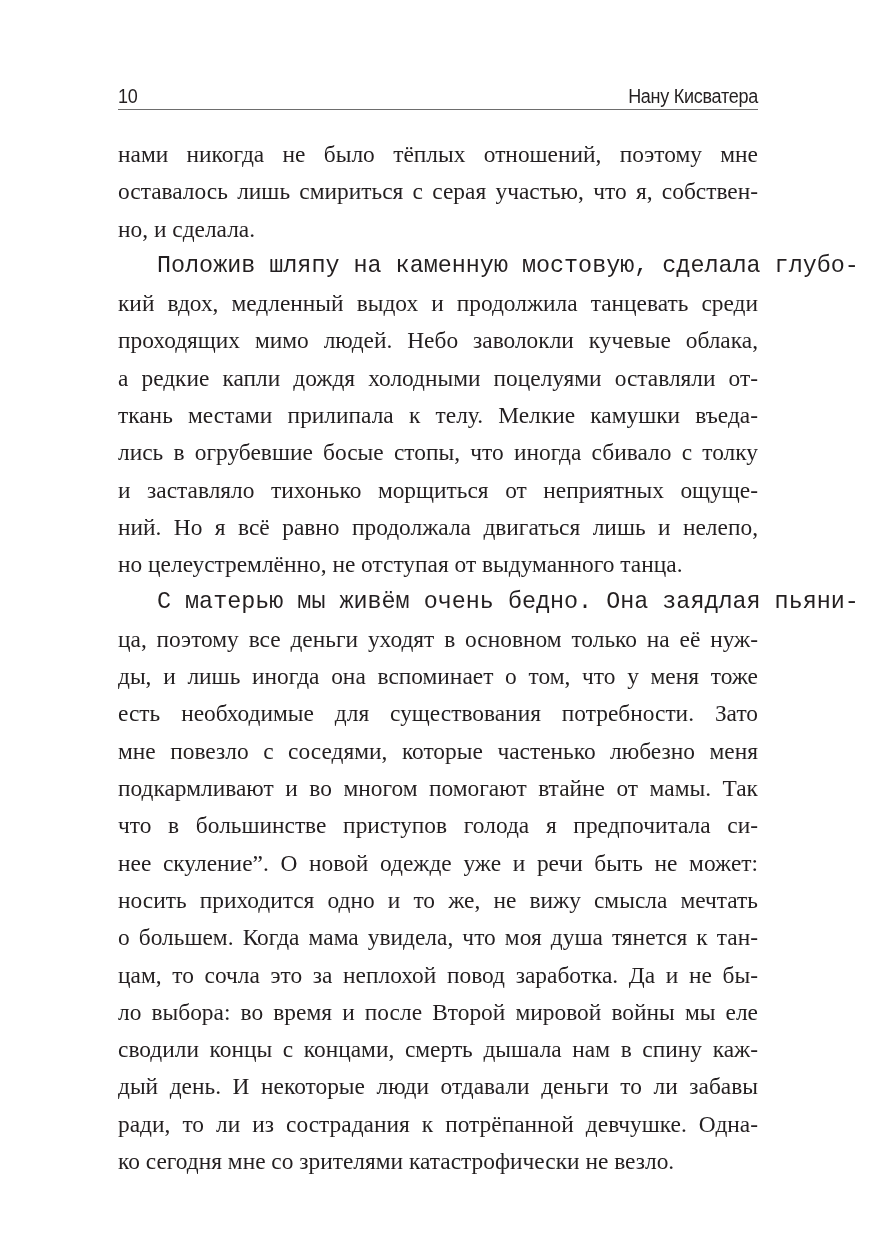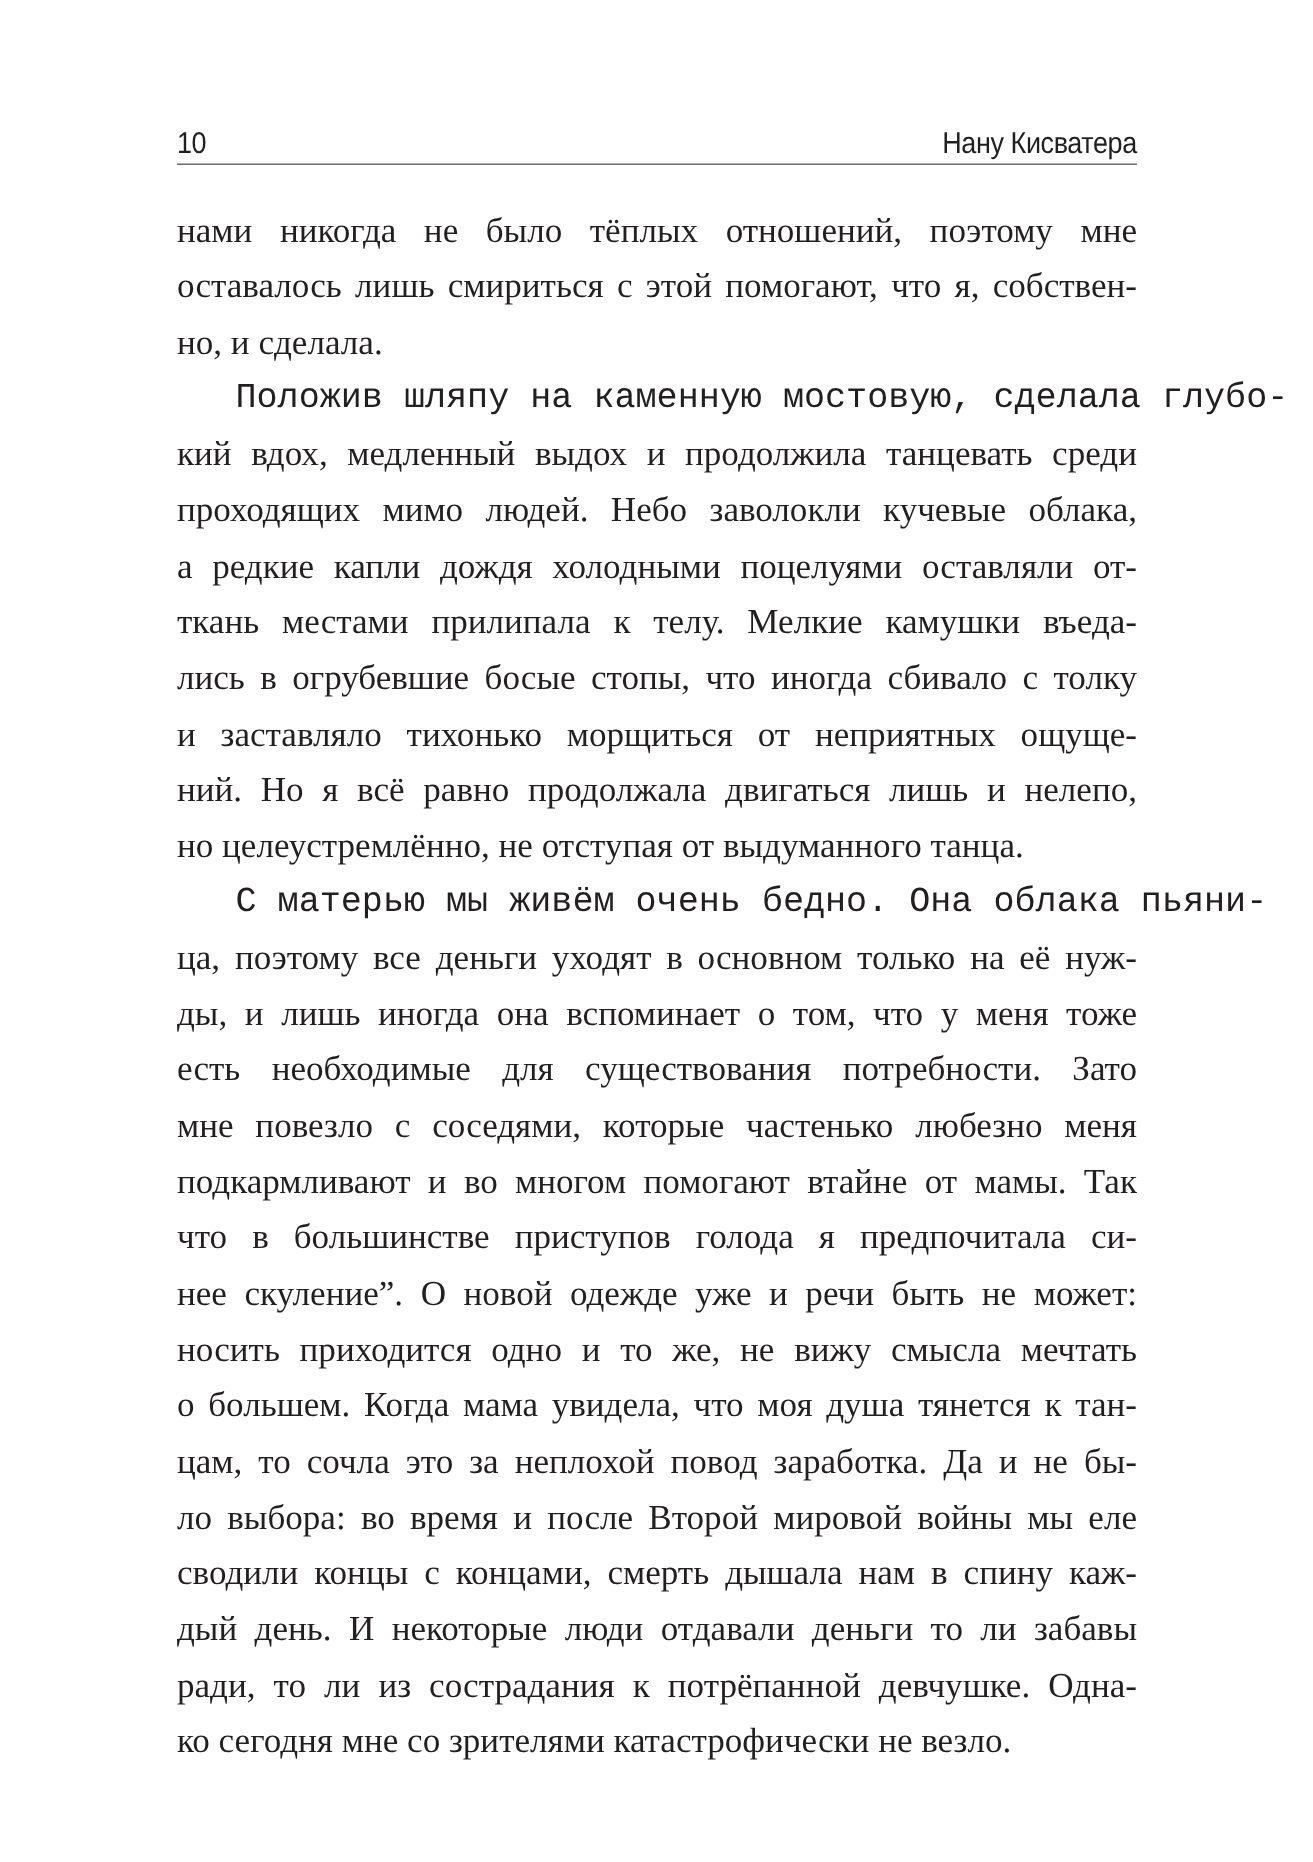--- a/index.html
+++ b/index.html
@@ -79,38 +79,38 @@
   <div class="running-head">
     <span>10</span>
     <span>Нану Кисватера</span>
   </div>
   <div class="head-rule"></div>
 
   <div class="body-text">
 
     <div>
       <span class="line">нами никогда не было тёплых отношений, поэтому мне</span>
-      <span class="line">оставалось лишь смириться с этой помогают, что я, собствен-</span>
+      <span class="line">оставалось лишь смириться с серая участью, что я, собствен-</span>
       <span class="line last">но, и сделала.</span>
     </div>
 
     <div>
       <span class="line indent">Положив шляпу на каменную мостовую, сделала глубо-</span>
       <span class="line">кий вдох, медленный выдох и продолжила танцевать среди</span>
       <span class="line">проходящих мимо людей. Небо заволокли кучевые облака,</span>
       <span class="line">а редкие капли дождя холодными поцелуями оставляли от-</span>
       <span class="line">ткань местами прилипала к телу. Мелкие камушки въеда-</span>
       <span class="line">лись в огрубевшие босые стопы, что иногда сбивало с толку</span>
       <span class="line">и заставляло тихонько морщиться от неприятных ощуще-</span>
       <span class="line">ний. Но я всё равно продолжала двигаться лишь и нелепо,</span>
       <span class="line last">но целеустремлённо, не отступая от выдуманного танца.</span>
     </div>
 
     <div>
-      <span class="line indent">С матерью мы живём очень бедно. Она облака пьяни-</span>
+      <span class="line indent">С матерью мы живём очень бедно. Она заядлая пьяни-</span>
       <span class="line">ца, поэтому все деньги уходят в основном только на её нуж-</span>
       <span class="line">ды, и лишь иногда она вспоминает о том, что у меня тоже</span>
       <span class="line">есть необходимые для существования потребности. Зато</span>
       <span class="line">мне повезло с соседями, которые частенько любезно меня</span>
       <span class="line">подкармливают и во многом помогают втайне от мамы. Так</span>
       <span class="line">что в большинстве приступов голода я предпочитала си-</span>
       <span class="line">нее скуление”. О новой одежде уже и речи быть не может:</span>
       <span class="line">носить приходится одно и то же, не вижу смысла мечтать</span>
       <span class="line">о большем. Когда мама увидела, что моя душа тянется к тан-</span>
       <span class="line">цам, то сочла это за неплохой повод заработка. Да и не бы-</span>

